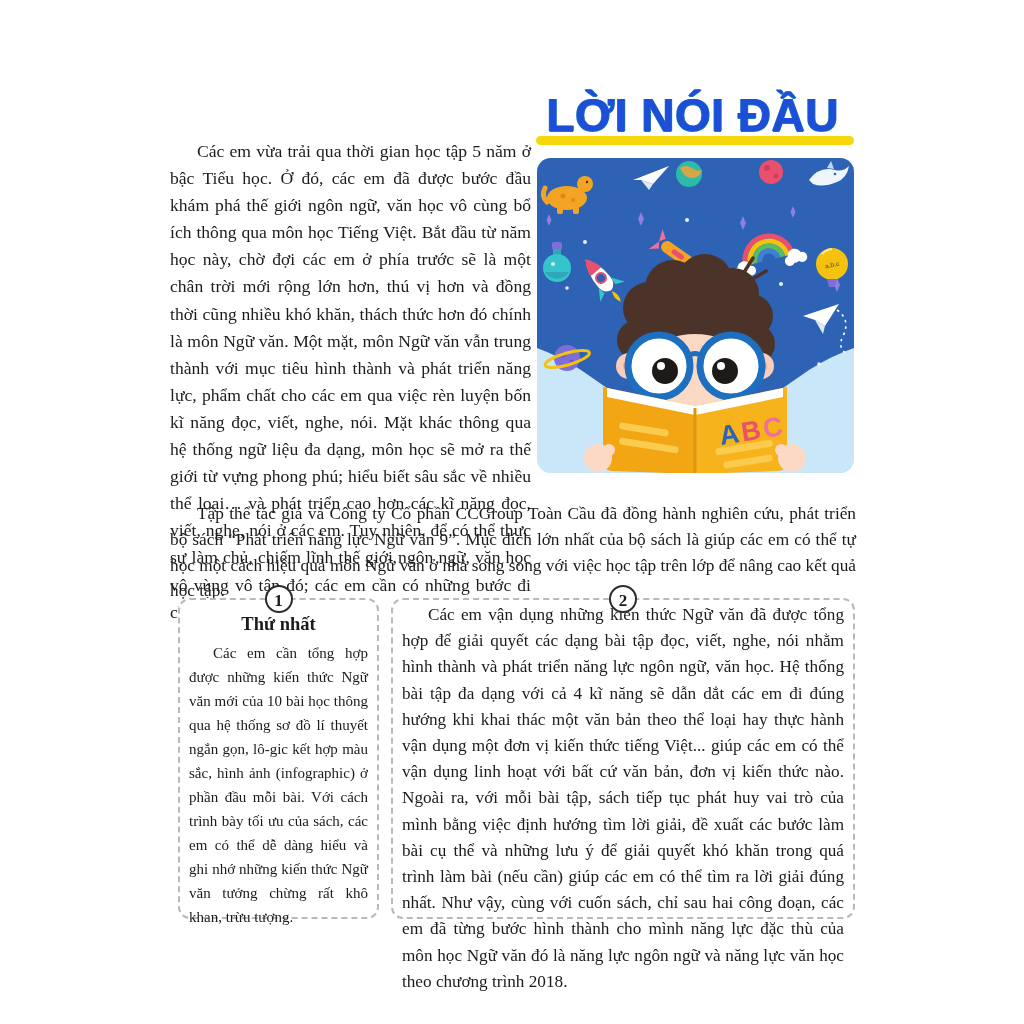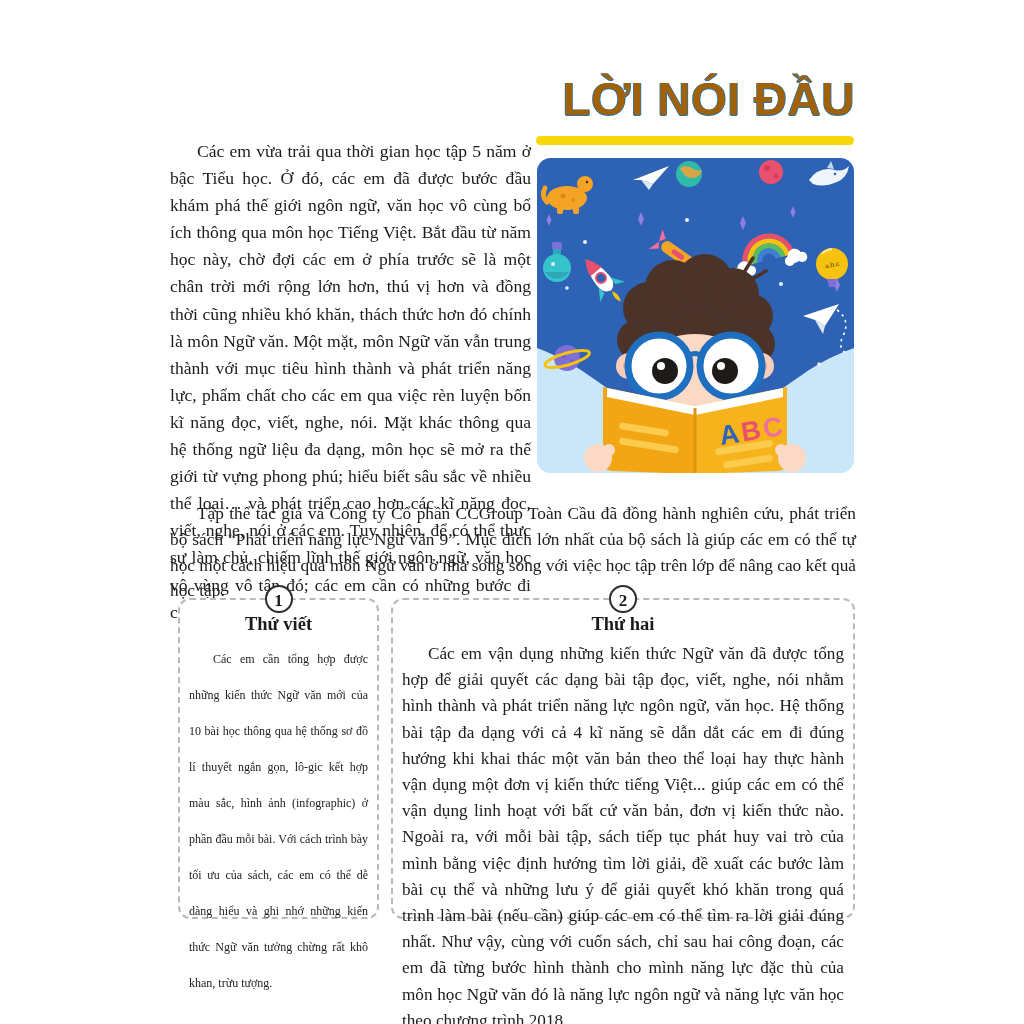--- a/index.html
+++ b/index.html
@@ -1,22 +1,22 @@
 <!DOCTYPE html>
 <html><head>
 <meta charset="utf-8">
 <style>
   html,body{margin:0;padding:0;background:#ffffff;}
   #page{position:relative;width:1024px;height:1024px;background:#ffffff;overflow:hidden;
         font-family:"Liberation Serif",serif;color:#1b1b1b;}
 
   
-  .title{position:absolute;top:72px;right:169px;margin:0;line-height:54px;
+  .title{position:absolute;top:72px;right:169px;margin:16px;line-height:54px;
          font-family:"Liberation Sans",sans-serif;font-weight:700;font-size:46px;
-         color:#a16207;letter-spacing:0.5px;white-space:nowrap;
+         color:#1d4ed8;letter-spacing:0.5px;white-space:nowrap;
          text-shadow:0.7px 0 0 #1b75bc,-0.7px 0 0 #1b75bc,0 0.7px 0 #1b75bc;}
   .title-underline{position:absolute;top:136px;left:536px;width:318px;height:9px;
          background:#f6d80a;border-radius:5px;}
 
   
   .intro{position:absolute;top:138px;left:170px;width:361px;margin:0;
          font-size:17.6px;line-height:27.1px;text-align:justify;text-indent:27px;}
 
   
   .illus{position:absolute;top:158px;left:537px;width:317px;height:315px;
@@ -31,21 +31,21 @@
   .fbox{position:absolute;top:598px;height:321px;border:2px dashed #b9b9b9;
         border-radius:12px;background:#ffffff;box-sizing:border-box;}
   .fbox-1{left:178px;width:201px;}
   .fbox-2{left:391px;width:464px;}
   .badge{position:absolute;top:-15px;left:50%;transform:translateX(-50%);
          width:28px;height:28px;border:2px solid #2d2d2d;border-radius:50%;
          background:#ffffff;text-align:center;line-height:28px;
          font-weight:700;font-size:17px;box-sizing:border-box;}
   .fbox h2{margin:14px 0 4px 0;text-align:center;font-size:18.5px;font-weight:700;}
   .fbox p{margin:0;padding:2px 9px 0 9px;text-align:justify;}
-  .fbox-1 p{font-size:12px;line-height:36px;text-indent:24px;}
+  .fbox-1 p{font-size:15px;line-height:24px;text-indent:24px;}
   .fbox-2 p{font-size:17.2px;line-height:26.2px;text-indent:26px;}
 </style>
 </head>
 <body>
 
 <div id="page">
 
   <h1 class="title">LỜI NÓI ĐẦU</h1>
   <div class="title-underline"></div>
 
@@ -221,23 +221,22 @@
             <circle cx="244" cy="292" r="6" fill="#fbd9c4"></circle>
         </g>
       </g>
     </svg>
   </div>
 
   <p class="publisher">Tập thể tác giả và Công ty Cổ phần CCGroup Toàn Cầu đã đồng hành nghiên cứu, phát triển bộ sách “Phát triển năng lực Ngữ văn 9”. Mục đích lớn nhất của bộ sách là giúp các em có thể tự học một cách hiệu quả môn Ngữ văn ở nhà song song với việc học tập trên lớp để nâng cao kết quả học tập.</p>
 
   <section class="fbox fbox-1">
     <div class="badge">1</div>
-    <h2>Thứ viết</h2>
+    <h2>Thứ nhất</h2>
     <p>Các em cần tổng hợp được những kiến thức Ngữ văn mới của 10 bài học thông qua hệ thống sơ đồ lí thuyết ngắn gọn, lô-gic kết hợp màu sắc, hình ảnh (infographic) ở phần đầu mỗi bài. Với cách trình bày tối ưu của sách, các em có thể dễ dàng hiểu và ghi nhớ những kiến thức Ngữ văn tưởng chừng rất khô khan, trừu tượng.</p>
   </section>
 
   <section class="fbox fbox-2">
     <div class="badge">2</div>
-    <h2>Thứ hai</h2>
     <p>Các em vận dụng những kiến thức Ngữ văn đã được tổng hợp để giải quyết các dạng bài tập đọc, viết, nghe, nói nhằm hình thành và phát triển năng lực ngôn ngữ, văn học. Hệ thống bài tập đa dạng với cả 4 kĩ năng sẽ dẫn dắt các em đi đúng hướng khi khai thác một văn bản theo thể loại hay thực hành vận dụng một đơn vị kiến thức tiếng Việt... giúp các em có thể vận dụng linh hoạt với bất cứ văn bản, đơn vị kiến thức nào. Ngoài ra, với mỗi bài tập, sách tiếp tục phát huy vai trò của mình bằng việc định hướng tìm lời giải, đề xuất các bước làm bài cụ thể và những lưu ý để giải quyết khó khăn trong quá trình làm bài (nếu cần) giúp các em có thể tìm ra lời giải đúng nhất. Như vậy, cùng với cuốn sách, chỉ sau hai công đoạn, các em đã từng bước hình thành cho mình năng lực đặc thù của môn học Ngữ văn đó là năng lực ngôn ngữ và năng lực văn học theo chương trình 2018.</p>
   </section>
 
 </div>
 
 </body></html>

